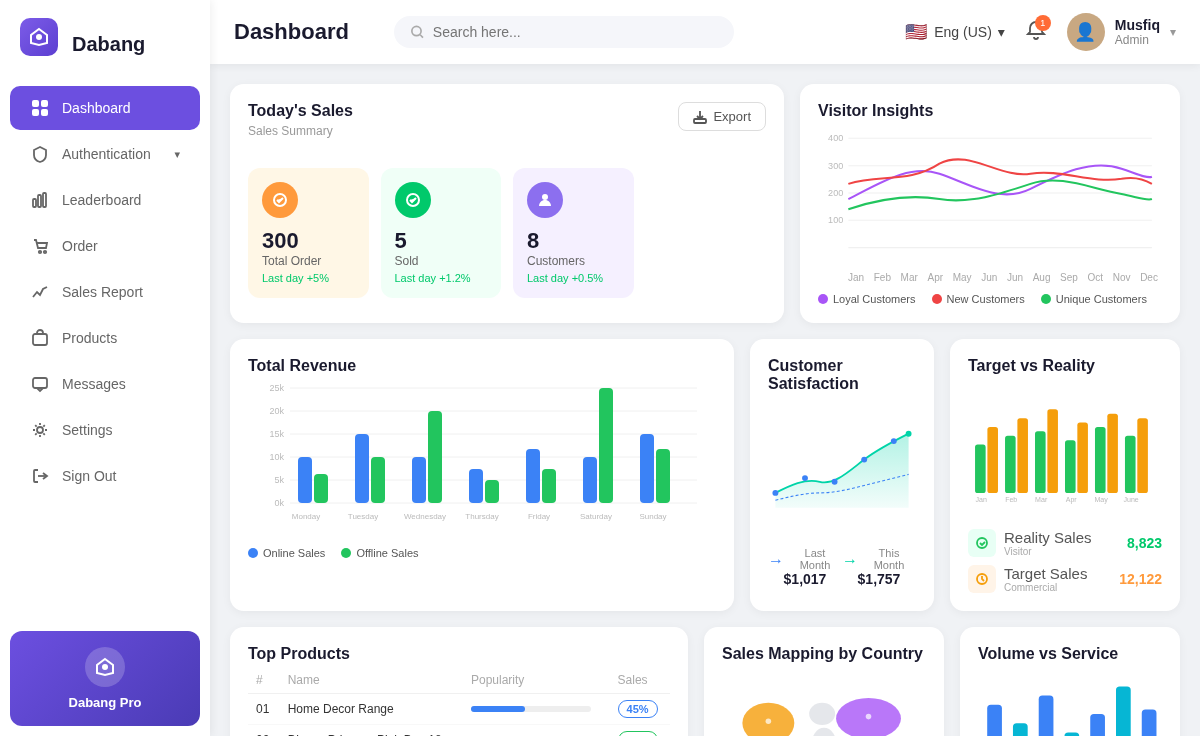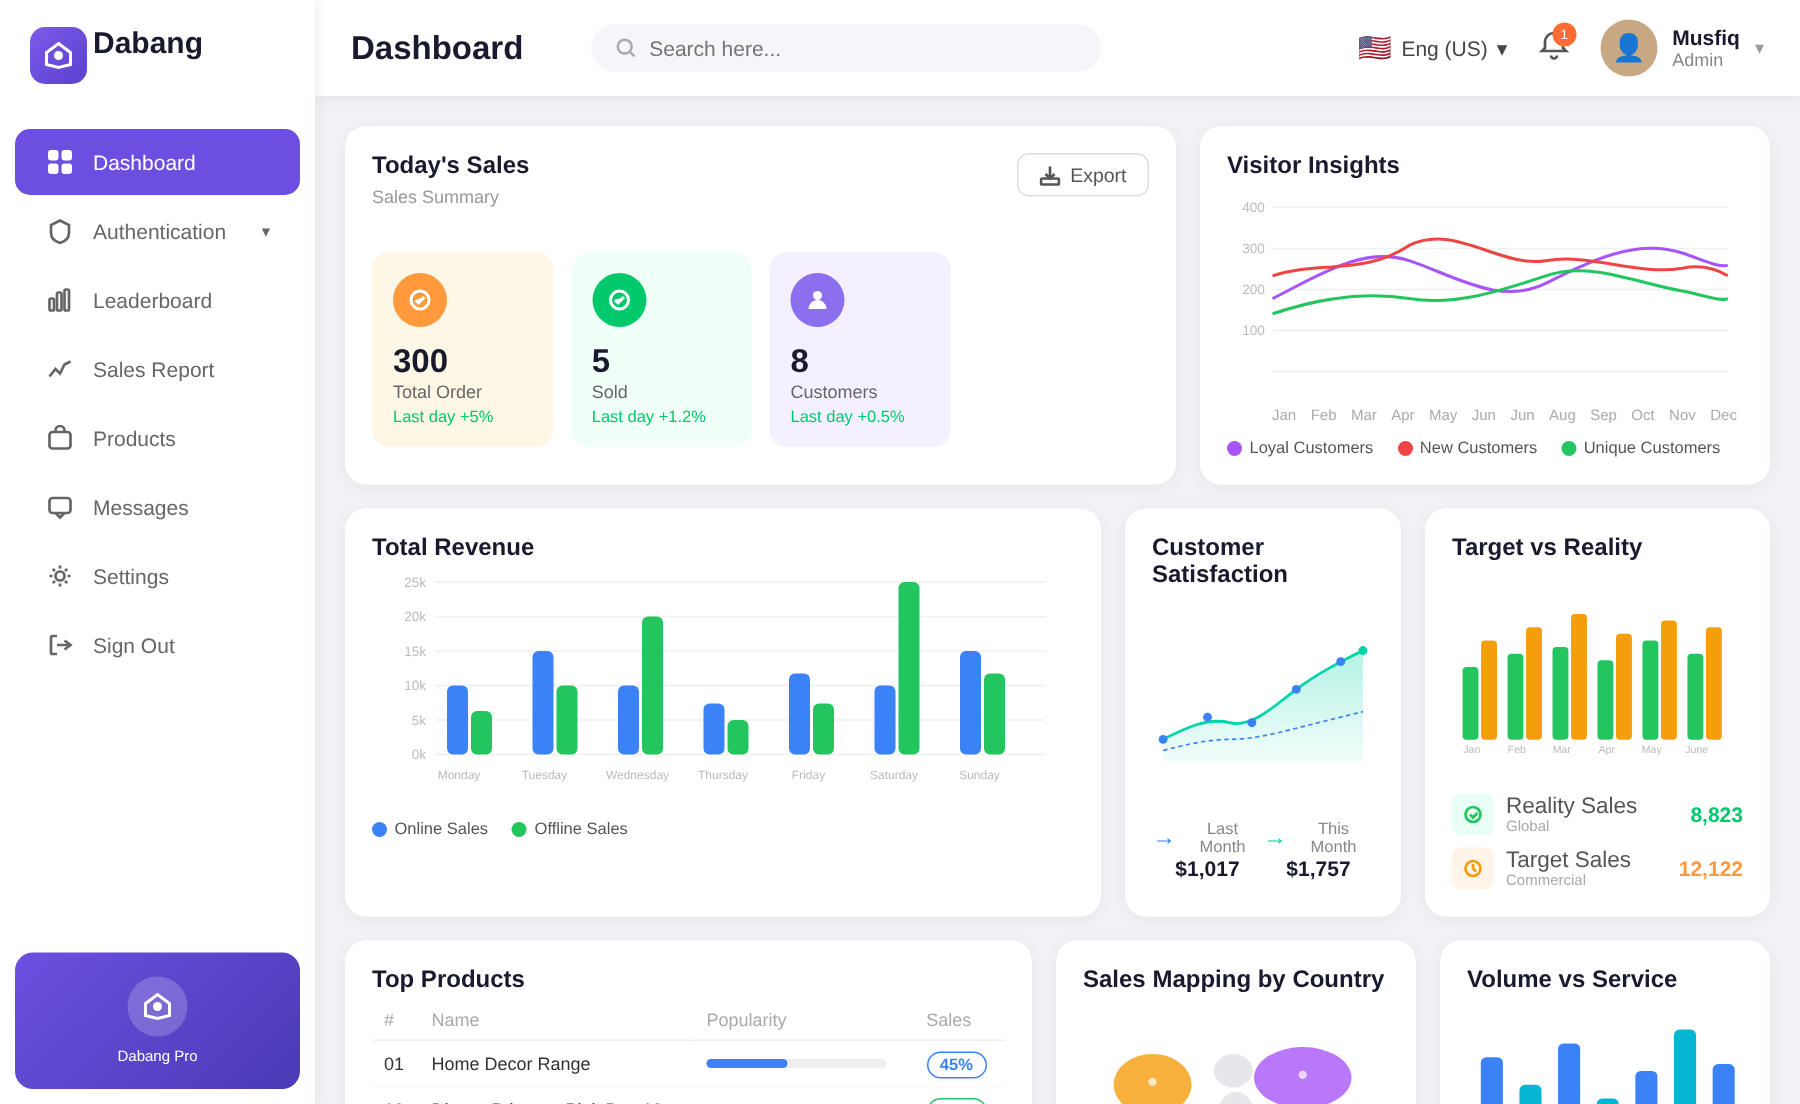--- a/index.html
+++ b/index.html
@@ -11,23 +11,23 @@
       min-width: 210px;
       background: #fff;
       display: flex;
       flex-direction: column;
       height: 100%;
       box-shadow: 2px 0 8px rgba(0,0,0,0.06);
       position: relative;
     }
     .sidebar-logo {
       display: flex;
-      align-items: flex-start;
+      align-items: flex-end;
       padding: 18px 20px;
-      gap: 4px;
+      gap: 14px;
     }
     .logo-icon {
       width: 38px; height: 38px;
       background: linear-gradient(135deg, #7c5ce8, #5c3fd1);
       border-radius: 10px;
       display: flex; align-items: center; justify-content: center;
       color: #fff; font-size: 18px; font-weight: bold;
     }
     .logo-text { font-size: 20px; font-weight: 700; color: #1a1a2e; }
     .sidebar-nav { flex: 1; padding: 10px 0; }
@@ -47,21 +47,21 @@
     .nav-item .chevron { margin-left: auto; font-size: 11px; }
     .sidebar-pro {
       background: linear-gradient(135deg, #6c4fe0, #4a3bb5);
       margin: 10px;
       border-radius: 12px;
       padding: 16px;
       color: #fff;
       text-align: center;
     }
     .pro-icon { width: 40px; height: 40px; background: rgba(255,255,255,0.2); border-radius: 50%; margin: 0 auto 8px; display: flex; align-items: center; justify-content: center; font-size: 18px; }
-    .pro-label { font-size: 10px; font-weight: 400; }
+    .pro-label { font-size: 13px; font-weight: 700; }
 
     
     .main { flex: 1; display: flex; flex-direction: column; overflow: hidden; }
 
     
     .header {
       background: #fff;
       display: flex; align-items: center;
       padding: 0 24px;
       height: 64px;
@@ -221,20 +221,30 @@
       <span class="nav-icon">
         <svg width="18" height="18" viewBox="0 0 18 18" fill="none" stroke="currentColor" stroke-width="1.8">
             <rect x="2" y="8" width="3" height="8" rx="1"></rect>
             <rect x="7" y="4" width="3" height="12" rx="1"></rect>
             <rect x="12" y="2" width="3" height="14" rx="1"></rect>
           </svg>
       </span>
       <span>Leaderboard</span>
     </div>
 
+    <div class="nav-item">
+      <span class="nav-icon">
+        <svg width="18" height="18" viewBox="0 0 18 18" fill="none" stroke="currentColor" stroke-width="1.8">
+            <path d="M3 3h2l2 8h8l1-5H6"></path>
+            <circle cx="9" cy="15" r="1.2"></circle>
+            <circle cx="14" cy="15" r="1.2"></circle>
+          </svg>
+      </span>
+      <span>Order</span>
+    </div>
 
     <div class="nav-item">
       <span class="nav-icon">
         <svg width="18" height="18" viewBox="0 0 18 18" fill="none" stroke="currentColor" stroke-width="1.8">
             <polyline points="2,14 6,9 9,12 12,6 16,4"></polyline>
           </svg>
       </span>
       <span>Sales Report</span>
     </div>
 
@@ -579,21 +589,21 @@
         <div class="target-metrics">
           <div class="target-metric-item">
             <div class="metric-icon green-bg">
               <svg width="14" height="14" viewBox="0 0 14 14" fill="none" stroke="#22c55e" stroke-width="1.8">
                   <circle cx="7" cy="7" r="5"></circle>
                   <path d="M5 7l2 2 3-3"></path>
                 </svg>
             </div>
             <div class="metric-text">
               <div class="metric-name">Reality Sales</div>
-              <div class="metric-sub">Global</div>
+              <div class="metric-sub">Visitor</div>
             </div>
             <div class="metric-value green">8,823</div>
           </div>
           <div class="target-metric-item">
             <div class="metric-icon orange-bg">
               <svg width="14" height="14" viewBox="0 0 14 14" fill="none" stroke="#f59e0b" stroke-width="1.8">
                   <circle cx="7" cy="7" r="5"></circle>
                   <path d="M7 4v3l2 2"></path>
                 </svg>
             </div>

